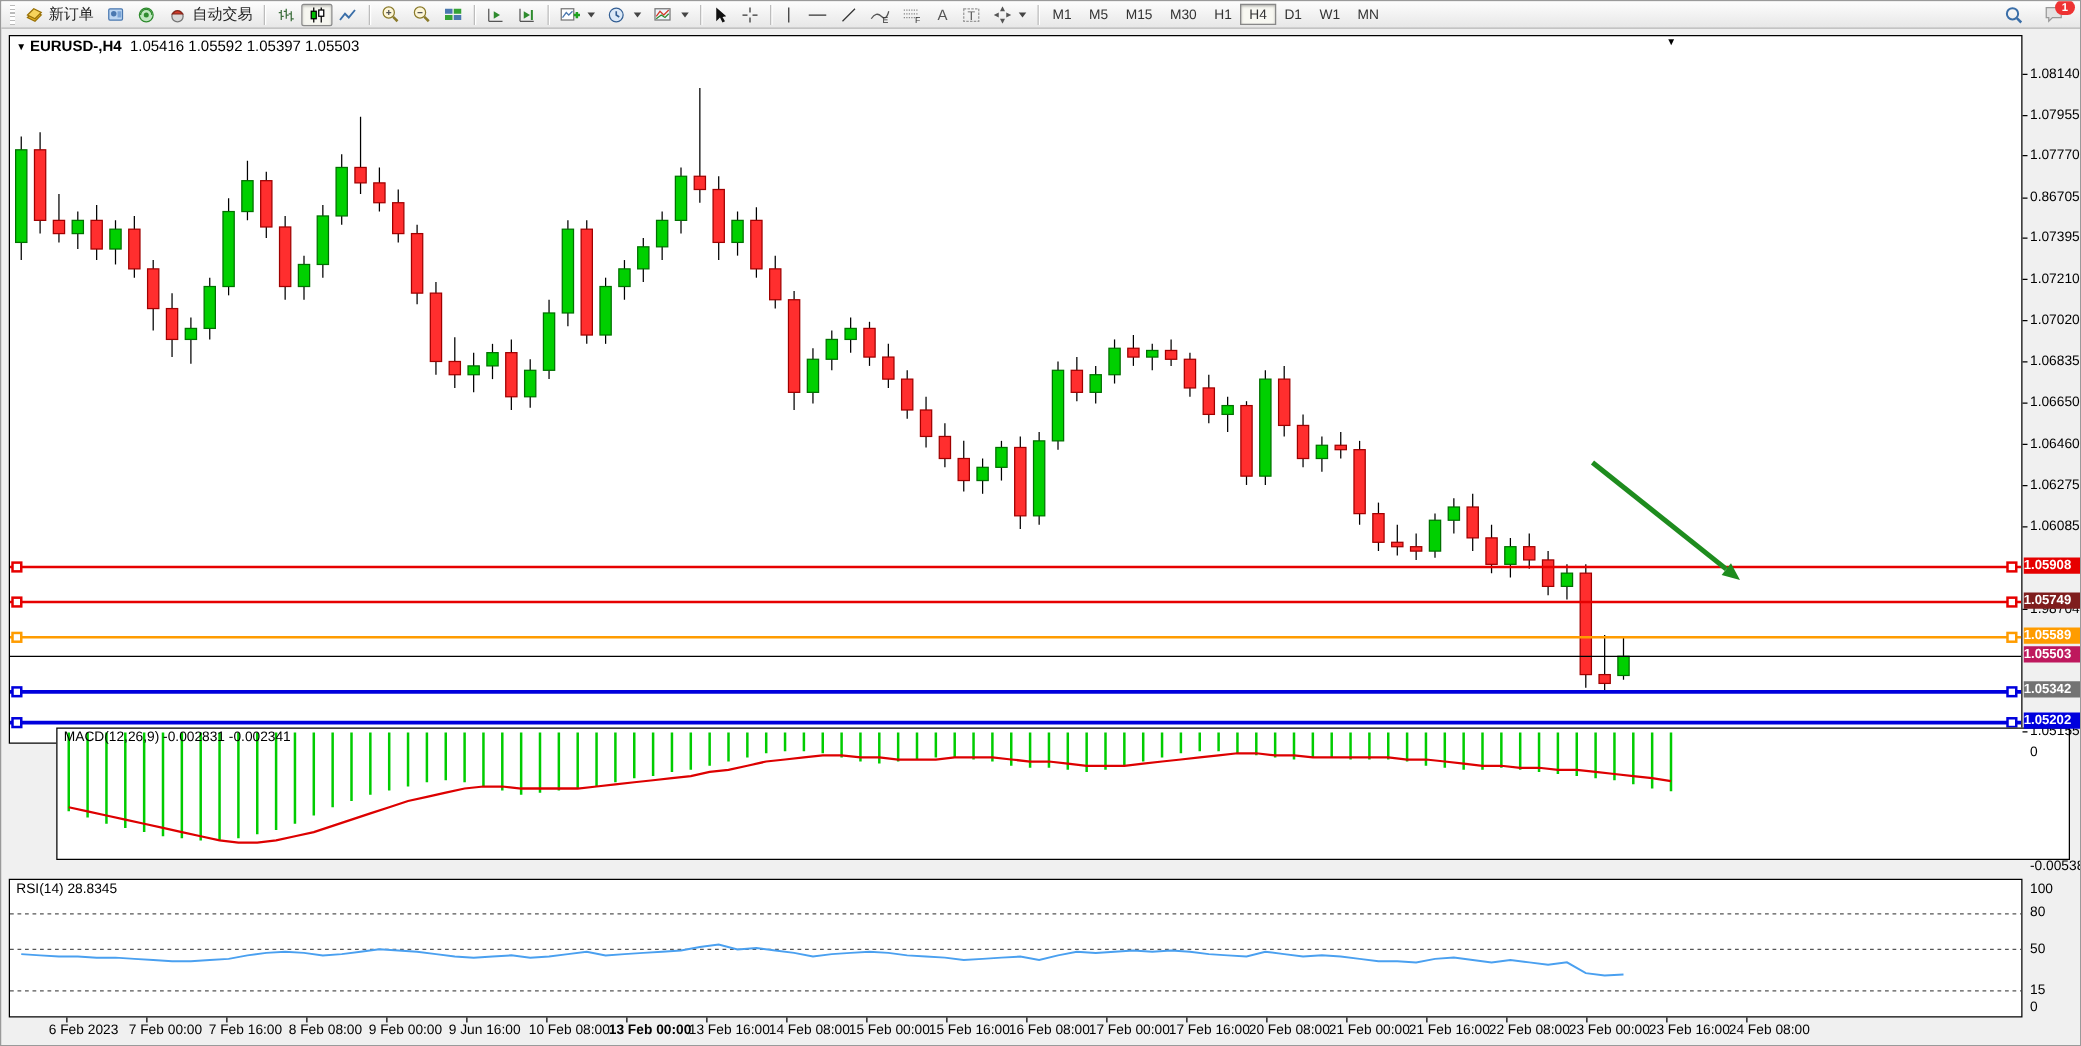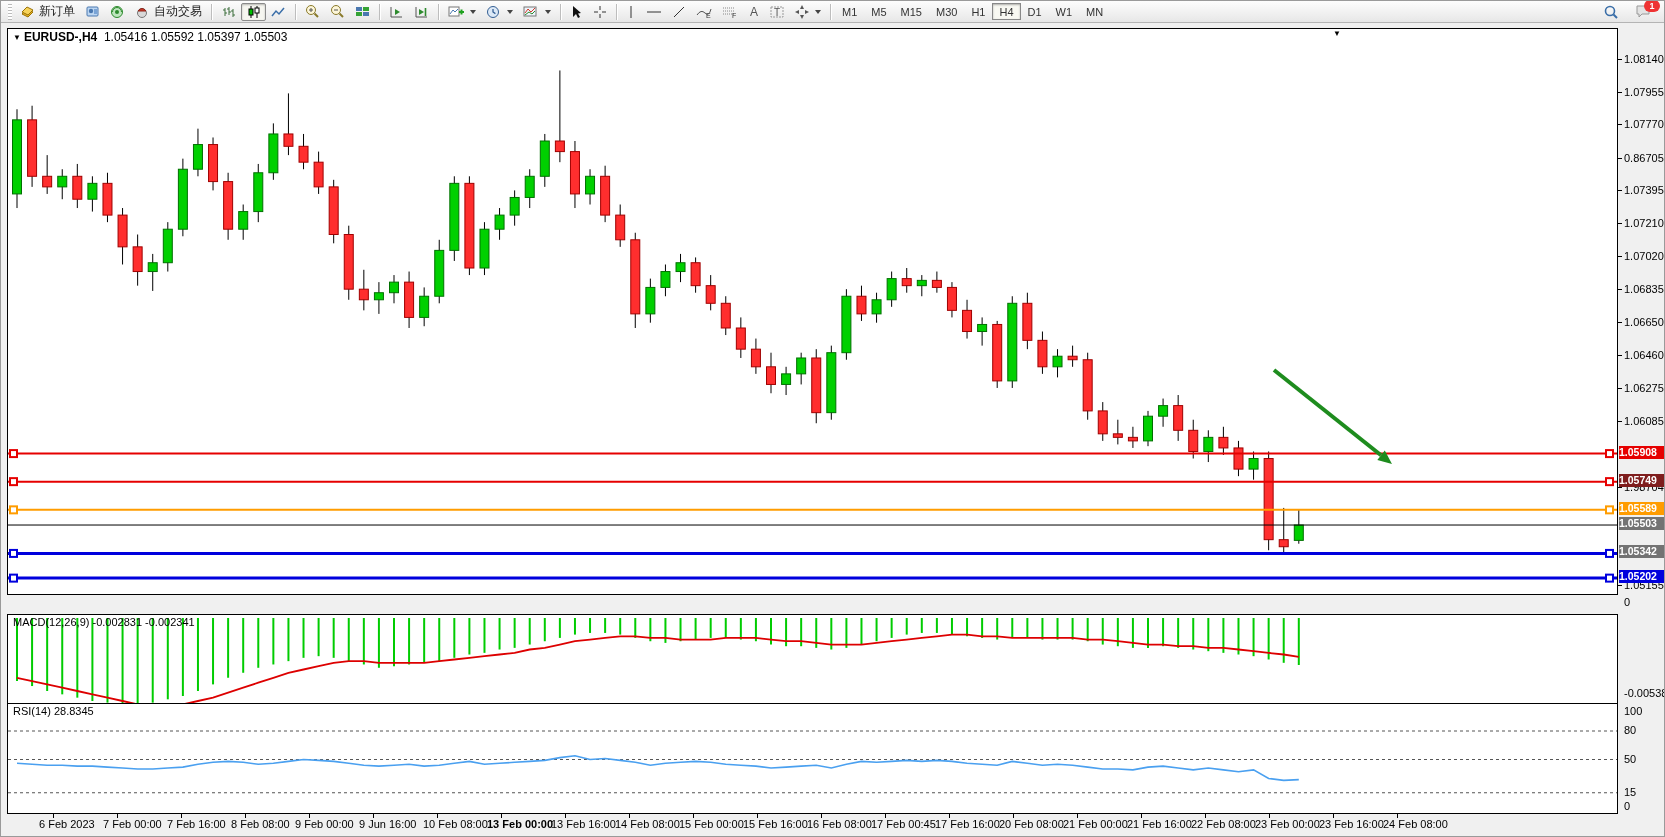--- a/index.html
+++ b/index.html
@@ -11,21 +11,21 @@
   .tb-sep{width:1px;height:16px;background:#bdbdbd;margin:0 4px;box-shadow:1px 0 0 #fff;}
   .tb-grip{width:4px;height:16px;margin:0 3px;background:repeating-linear-gradient(#bbb 0 1px,#fff 1px 3px);}
   .caret{width:0;height:0;border-left:3px solid transparent;border-right:3px solid transparent;border-top:4px solid #444;margin-left:2px;}
   .tf-btn{font-size:11px;color:#333;padding:2px 6px;border:1px solid transparent;height:17px;box-sizing:border-box;line-height:12px;}
   .tf-btn.active{background:#f8f8f2;border:1px solid #888;box-shadow:inset 0 1px 2px rgba(0,0,0,.3);}
   #tb-right{margin-left:auto;display:flex;align-items:center;gap:6px;padding-right:6px;}
   #notif-badge{position:absolute;right:-5px;top:-4px;background:#e33;color:#fff;border-radius:8px;min-width:12px;height:12px;font-size:9px;line-height:12px;text-align:center;padding:0 2px;font-weight:700;}
   
   .pane{position:absolute;left:6px;width:1611px;background:#fff;border:1px solid #000;box-sizing:border-box;}
   #pane-main{top:27px;height:567px;}
-  #pane-macd{top:613px;height:106px;}
+  #pane-macd{top:581px;height:106px;margin-left:38px;}
   #pane-rsi{top:702px;height:111px;}
   .pane svg{position:absolute;left:0;top:0;}
   .pane-label{position:absolute;left:5px;top:1px;font-size:11px;color:#000;z-index:5;white-space:nowrap;}
   #chart-title{font-size:12px;}
   #chart-title .tri{font-size:8px;vertical-align:1px;margin-right:3px;}
   
   #axis-col{position:absolute;left:1617px;top:27px;width:48px;height:786px;font-size:11px;color:#000;}
   .ax-tick{position:absolute;left:0;width:4px;height:1px;background:#000;}
   .ax-text{position:absolute;left:6px;transform:translateY(-6px);white-space:nowrap;}
   .ax-tag{position:absolute;left:1px;width:46px;height:13px;transform:translateY(-7px);color:#fff;font-size:10.5px;font-weight:600;text-align:left;line-height:13px;z-index:3;}
@@ -631,21 +631,21 @@
       <div class="ax-text" style="top: 360px;">1.06275</div>
       <div class="ax-tick" style="top: 393px;"></div>
       <div class="ax-text" style="top: 393px;">1.06085</div>
       <div class="ax-tick" style="top: 459px;"></div>
       <div class="ax-text" style="top: 459px;">1.98704</div>
       <div class="ax-tick" style="top: 557px;"></div>
       <div class="ax-text" style="top: 557px;">1.05155</div>
       <div class="ax-tag" style="top: 425px; background: rgb(230, 0, 0);">1.05908</div>
       <div class="ax-tag" style="top: 453px; background: #7f1d1d;">1.05749</div>
       <div class="ax-tag" style="top: 481px; background: rgb(255, 156, 0);">1.05589</div>
-      <div class="ax-tag" style="top: 496px; background: #737373;">1.05503</div>
+      <div class="ax-tag" style="top: 496px; background: #be185d;">1.05503</div>
       <div class="ax-tag" style="top: 524px; background: #737373;">1.05342</div>
       <div class="ax-tag" style="top: 549px; background: rgb(0, 0, 221);">1.05202</div>
       <div class="ax-text" style="top: 574px;">0</div>
       <div class="ax-text" style="top: 665px;">-0.005384</div>
       <div class="ax-text" style="top: 683px;">100</div>
       <div class="ax-text" style="top: 702px;">80</div>
       <div class="ax-text" style="top: 731px;">50</div>
       <div class="ax-text" style="top: 764px;">15</div>
       <div class="ax-text" style="top: 778px;">0</div>
     </div>
@@ -670,21 +670,21 @@
       <div class="t-label" style="left: 516px;">13 Feb 16:00</div>
       <div class="t-tick" style="left: 622px;"></div>
       <div class="t-label" style="left: 580px;">14 Feb 08:00</div>
       <div class="t-tick" style="left: 686px;"></div>
       <div class="t-label" style="left: 644px;">15 Feb 00:00</div>
       <div class="t-tick" style="left: 750px;"></div>
       <div class="t-label" style="left: 708px;">15 Feb 16:00</div>
       <div class="t-tick" style="left: 814px;"></div>
       <div class="t-label" style="left: 772px;">16 Feb 08:00</div>
       <div class="t-tick" style="left: 878px;"></div>
-      <div class="t-label" style="left: 836px;">17 Feb 00:45</div>
+      <div class="t-label" style="left: 836px;">17 Feb 00:00</div>
       <div class="t-tick" style="left: 942px;"></div>
       <div class="t-label" style="left: 900px;">17 Feb 16:00</div>
       <div class="t-tick" style="left: 1006px;"></div>
       <div class="t-label" style="left: 964px;">20 Feb 08:00</div>
       <div class="t-tick" style="left: 1070px;"></div>
       <div class="t-label" style="left: 1028px;">21 Feb 00:00</div>
       <div class="t-tick" style="left: 1134px;"></div>
       <div class="t-label" style="left: 1092px;">21 Feb 16:00</div>
       <div class="t-tick" style="left: 1198px;"></div>
       <div class="t-label" style="left: 1156px;">22 Feb 08:00</div>

